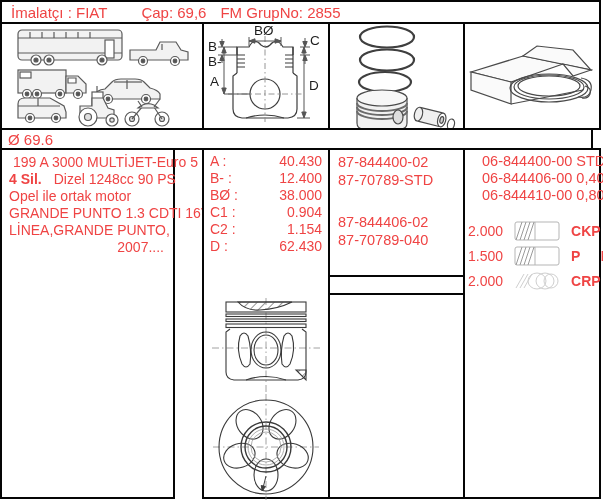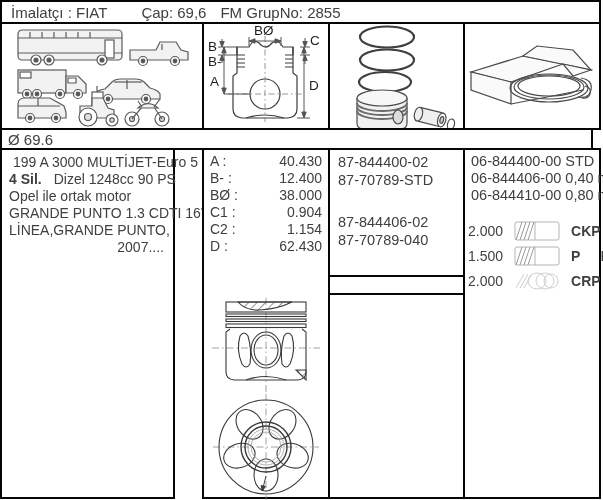--- a/index.html
+++ b/index.html
@@ -1,17 +1,17 @@
 <!DOCTYPE html>
 <html><head>
 <meta charset="utf-8">
 <style>
   html,body{margin:0;padding:0;background:#ffffff;}
   .page{position:relative;width:603px;height:500px;background:#fff;
-        font-family:"Liberation Sans",sans-serif;color:#404040;overflow:hidden;}
+        font-family:"Liberation Sans",sans-serif;color:#ef4444;overflow:hidden;}
   .cell{position:absolute;background:#fff;border:2px solid #050505;box-sizing:border-box;}
   
   #header-bar{left:0;top:0;width:601px;height:24px;display:flex;align-items:center;
               padding:0 9px;font-size:15px;}
   #header-bar .seg1{margin-right:34px;}
   #header-bar .seg2{margin-right:14px;}
   
   #cell-vehicles{left:0;top:22px;width:204px;height:108px;}
   #cell-diagram{left:202px;top:22px;width:128px;height:108px;}
   #cell-rings{left:328px;top:22px;width:137px;height:108px;}
@@ -30,21 +30,21 @@
   .appline{white-space:nowrap;}
   .appline .bold{font-weight:bold;margin-right:12px;}
   .appline.right{text-align:right;padding-right:2px;}
   
   .dimrows{position:absolute;left:0;top:3px;width:100%;padding:0 6px;box-sizing:border-box;}
   .dimrow{display:flex;justify-content:space-between;font-size:14px;line-height:17px;}
   #pin-line{position:absolute;left:0;top:113px;width:100%;text-align:center;font-size:14px;}
   #side-view-wrap{position:absolute;left:6px;top:148px;}
   #crown-view-wrap{position:absolute;left:9px;top:244px;}
   
-  .setnums{padding:3px 2px 0 6px;font-size:14.5px;line-height:17px;white-space:nowrap;}
+  .setnums{padding:3px 2px 0 17px;font-size:14.5px;line-height:17px;white-space:nowrap;}
   .spacer{height:24px;}
   .ringrow{position:absolute;left:3px;right:2px;height:22px;display:flex;align-items:center;font-size:14px;gap:11px;}
   .ringrow .sz{width:37px;}
   .ringrow .icon{width:46px;height:20px;}
   .ringrow .c1{margin-left:auto;text-align:right;font-weight:bold;}
   .ringrow .c2{width:31px;margin-left:9px;text-align:right;}
   #ringrow-0{top:70px;} #ringrow-1{top:95px;} #ringrow-2{top:120px;}
   svg{display:block;}
   svg text{font-family:"Liberation Sans",sans-serif;fill:#1d1d1d;}
 </style>

